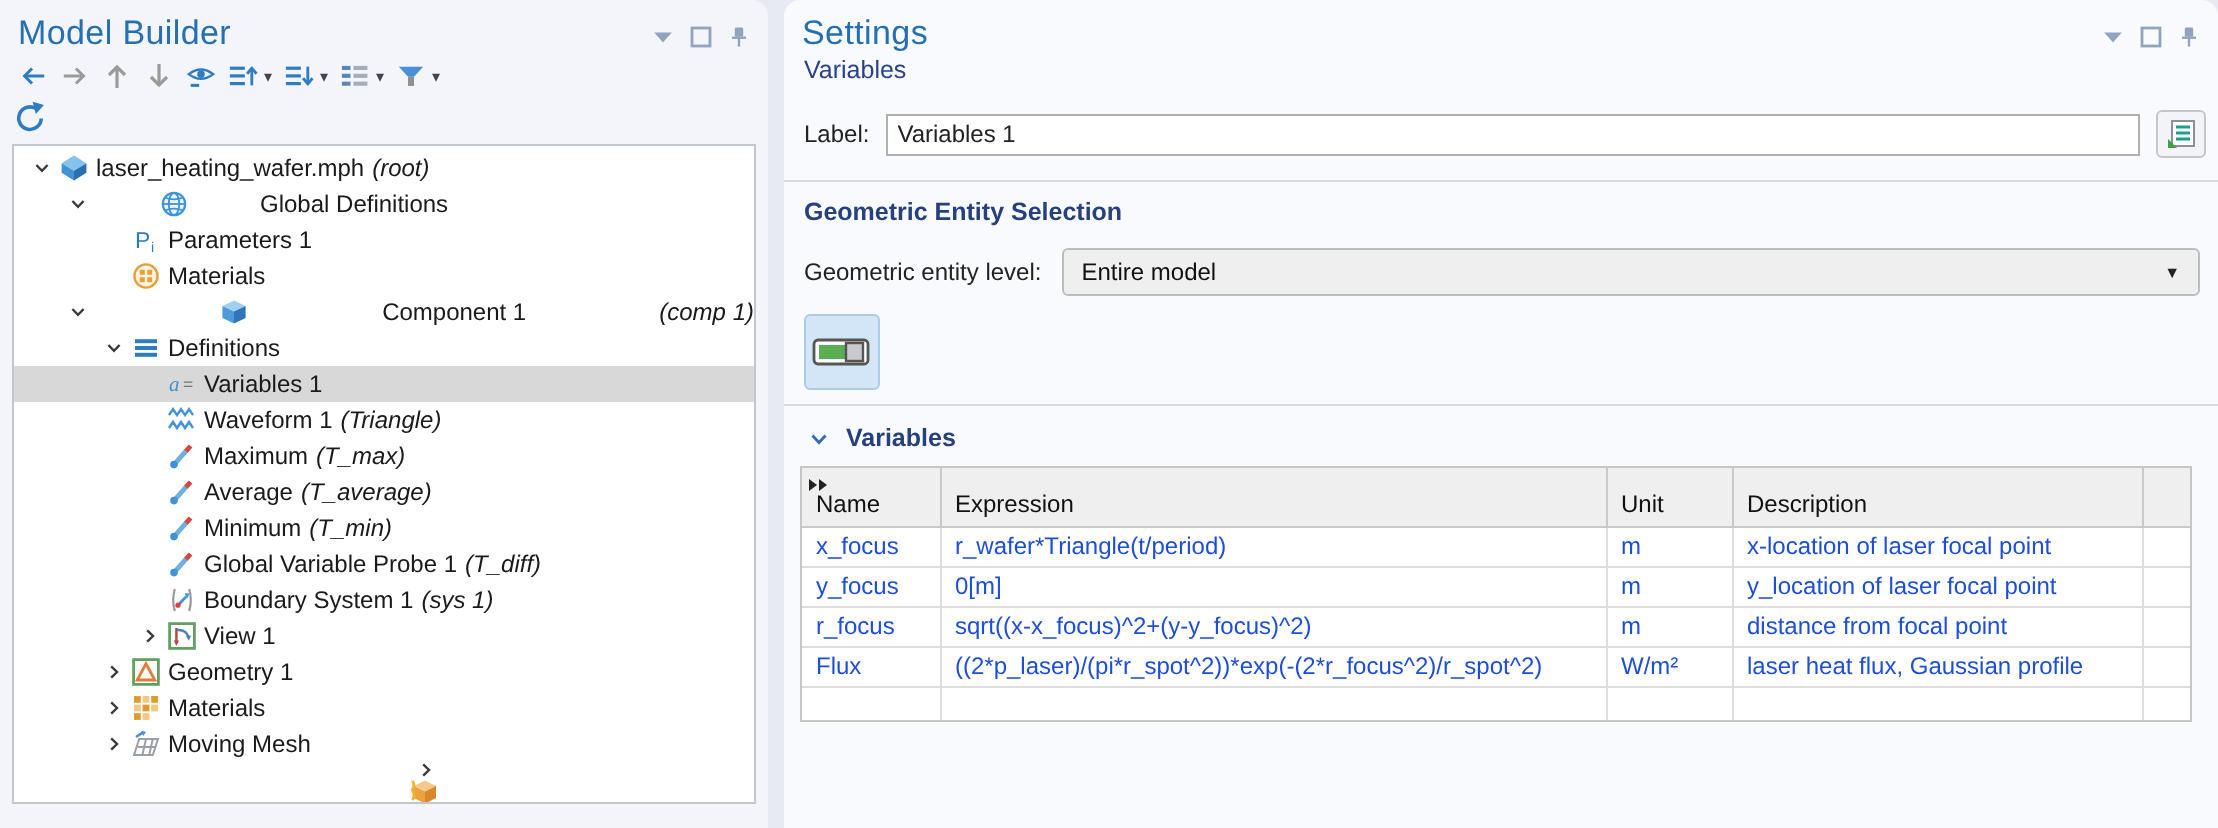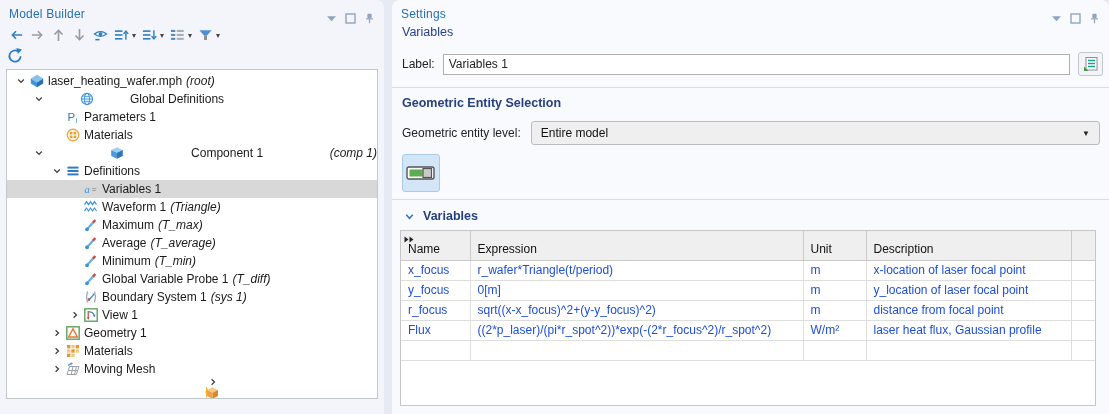--- a/index.html
+++ b/index.html
@@ -3,21 +3,21 @@
 <meta charset="utf-8">
 <style>
   * { box-sizing: border-box; margin: 0; padding: 0; }
   html,body { width:1109px; height:414px; overflow:hidden; }
   body { background:#e7eaf2; font-family:"Liberation Sans", sans-serif; position:relative; }
   .card { position:absolute; top:0; }
   #mb-card { left:0; width:384px; height:414px; background:#f3f5fa; border-radius:0 8px 0 0; }
   #settings-card { left:392px; width:717px; height:414px; background:#f9fafd; border-radius:8px 8px 0 0; }
 
   .panel-head { display:flex; justify-content:space-between; align-items:flex-start; padding:7px 9px 0 9px; }
-  .panel-title { font-size:12px; color:#2470b3; letter-spacing:0.2px; }
+  .panel-title { font-size:17px; color:#2470b3; letter-spacing:0.2px; }
   .win-icons { display:flex; gap:7px; padding-top:5px; }
   .wicon { width:12px; height:12px; display:inline-flex; align-items:center; justify-content:center; }
   .wicon svg { width:11px; height:11px; }
 
   
   .mb-toolbar { display:flex; align-items:center; gap:3px; padding:3px 0 3px 7px; height:22px; }
   .tool { width:18px; height:16px; display:inline-flex; align-items:center; justify-content:center; }
   .tool svg { width:15px; height:14px; }
   .tcaret { font-size:8px; color:#444; margin:0 1px 0 -1px; }
   .filter-row { display:flex; align-items:center; gap:5px; padding:1px 6px 0 6px; }
@@ -42,21 +42,21 @@
   .divider { height:1px; background:#d8dbe2; margin-top:11px; }
   .sect-title { margin:8px 0 0 10px; font-size:12.5px; font-weight:700; color:#26417e; }
   .entity-row { display:flex; align-items:center; gap:10px; margin:11px 9px 0 10px; }
   .select-box { flex:1; height:24px; background:#efefef; border:1px solid #bcbcbc; border-radius:3px; display:flex; align-items:center; justify-content:space-between; padding:0 9px; font-size:12px; color:#111; }
   .select-arrow { font-size:8px; color:#222; }
   .toggle-btn { width:38px; height:38px; margin:9px 0 0 10px; background:#d2e6f7; border:1px solid #a9cbe8; border-radius:3px; display:flex; align-items:center; justify-content:center; }
   .sect-head2 { display:flex; align-items:center; gap:6px; margin:7px 0 0 10px; height:18px; }
   .sect-head2 .chev svg { width:9px; height:9px; }
   .sect-head2 .t { font-size:12.5px; font-weight:700; color:#26417e; }
 
-  .table-wrap { margin:5px 13px 0 8px; border:1px solid #c6c6c6; background:#fff; height:176px; overflow:hidden; }
+  .table-wrap { margin:5px 13px 0 8px; border:1px solid #c6c6c6; background:#fff; height:128px; overflow:hidden; }
   table.vt { border-collapse:collapse; width:100%; table-layout:fixed; font-size:12px; }
   .vt th { background:#efefef; border-right:1px solid #c9c9c9; border-bottom:1px solid #c9c9c9; height:29px; vertical-align:bottom; text-align:left; font-weight:400; color:#111; padding:0 0 4px 7px; position:relative; white-space:nowrap; overflow:hidden; }
   .vt th:last-child { border-right:none; }
   .vt td { border-right:1px solid #dedede; border-bottom:1px solid #dedede; height:20px; padding:0 4px 0 7px; color:#1d4ed8; white-space:nowrap; overflow:hidden; }
   .vt td:last-child { border-right:none; }
   .rowmark { position:absolute; top:2px; left:3px; line-height:1; }
   .rowmark svg { width:11px; height:7px; }
 </style>
 </head>
 <body>

